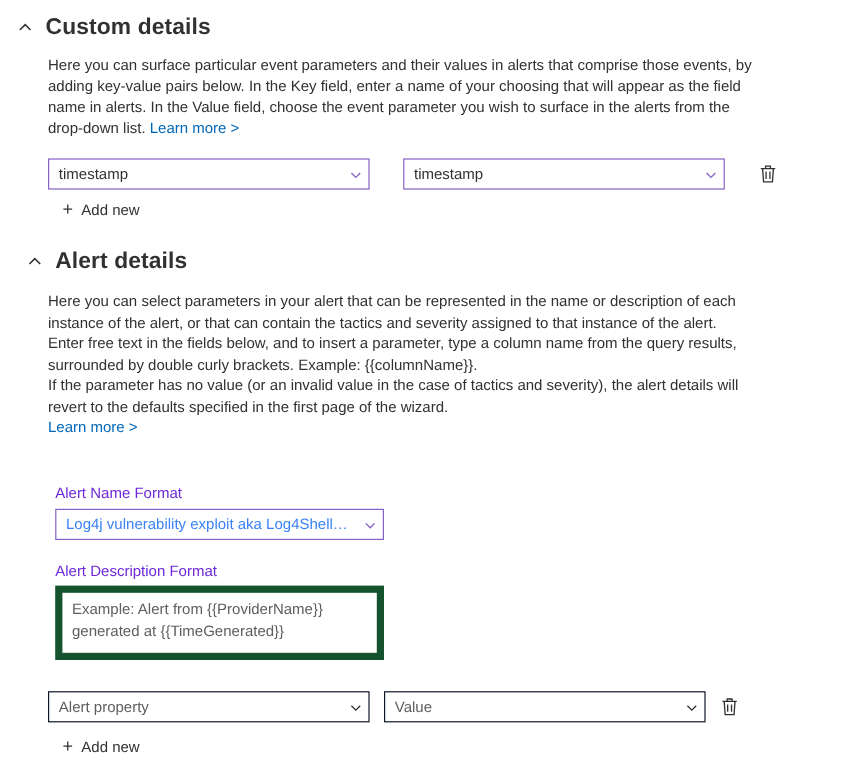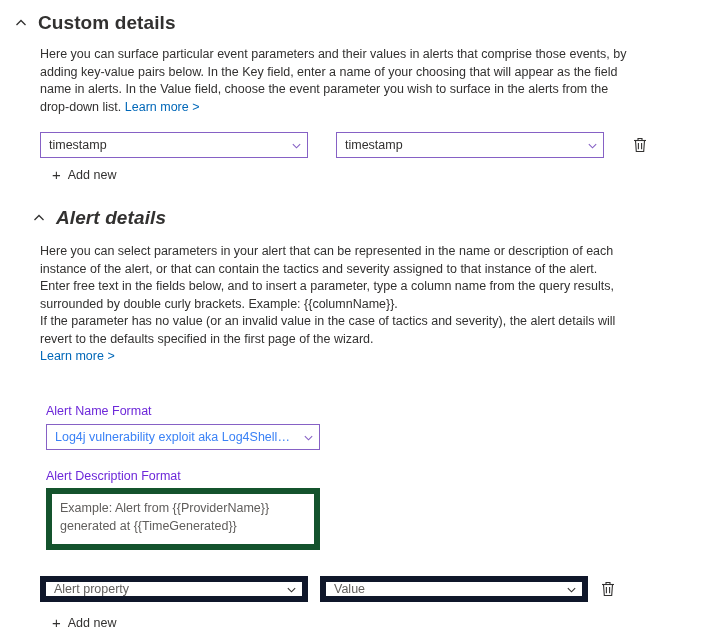--- a/index.html
+++ b/index.html
@@ -87,21 +87,21 @@
   .combo .value.placeholder { color: #605e5c; }
   .combo .caret {
     flex: 0 0 22px;
     display: flex;
     align-items: center;
     justify-content: center;
     height: 100%;
   }
   .combo.purple { border: 1px solid #8661c5; }
   .combo.purple .caret svg { color: #8661c5; }
-  .combo.grey { border: 6px solid #0f172a; }
+  .combo.grey { border: 1px solid #0f172a; }
   .combo.grey .caret svg { color: #323130; }
 
   .w-key { width: 268px; }
   .w-val { width: 268px; }
 
   .trash {
     width: 16px;
     height: 18px;
     color: #323130;
     cursor: pointer;
@@ -196,21 +196,21 @@
         <path d="M6.4 7 V13.2 M9.6 7 V13.2"></path>
       </svg>
     </span>
   </div>
 
   <div class="add-new" style="position:absolute; left:0; top:168px;">
     <span class="plus">+</span>
     <span>Add new</span>
   </div>
 
-  <div class="section-header" style="position:absolute; left:18px; top:207px;font-style:italic;">
+  <div class="section-header" style="position:absolute; left:8px; top:207px;">
     <span class="chevron">
       <svg width="14" height="14" viewBox="0 0 14 14" fill="none" stroke="currentColor" stroke-width="1.3">
         <path d="M2.5 9 L7 4.5 L11.5 9"></path>
       </svg>
     </span>
     <span class="section-title">Alert details</span>
   </div>
 
   <div class="body-text" style="position:absolute; left:0; top:243px;">
     <div>Here you can select parameters in your alert that can be represented in the name or description of each instance of the alert, or that can contain the tactics and severity assigned to that instance of the alert.</div>

